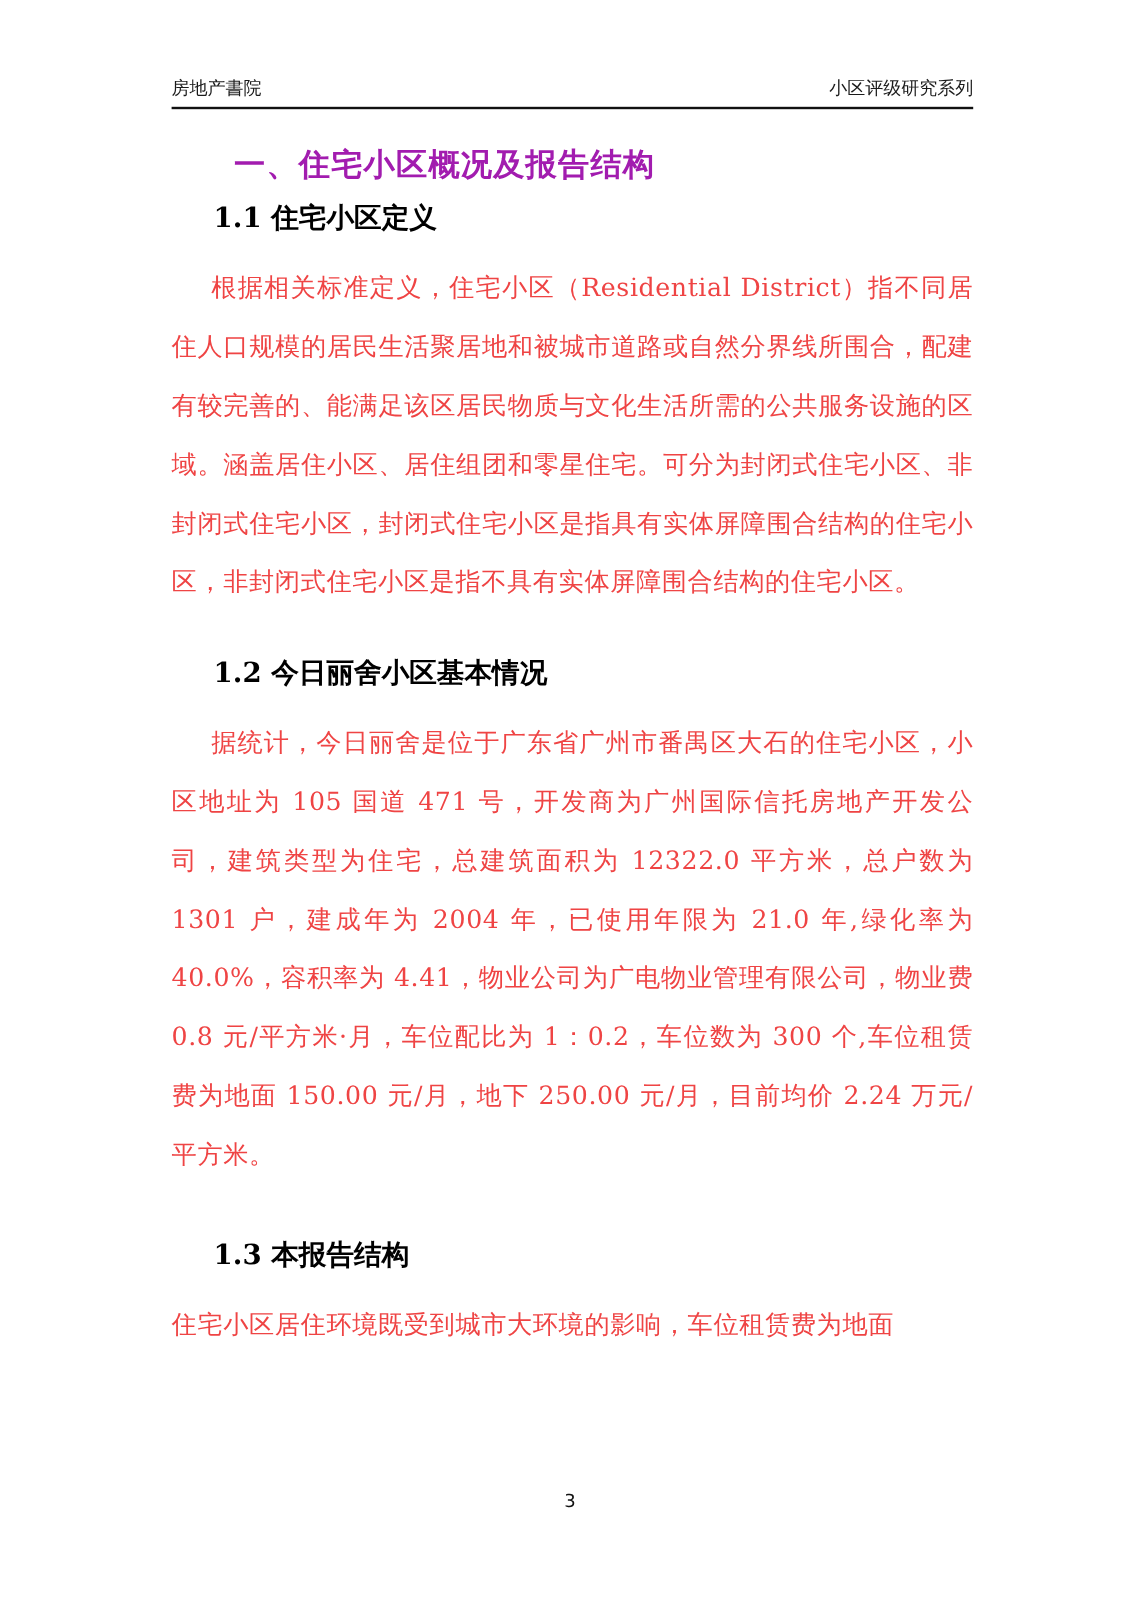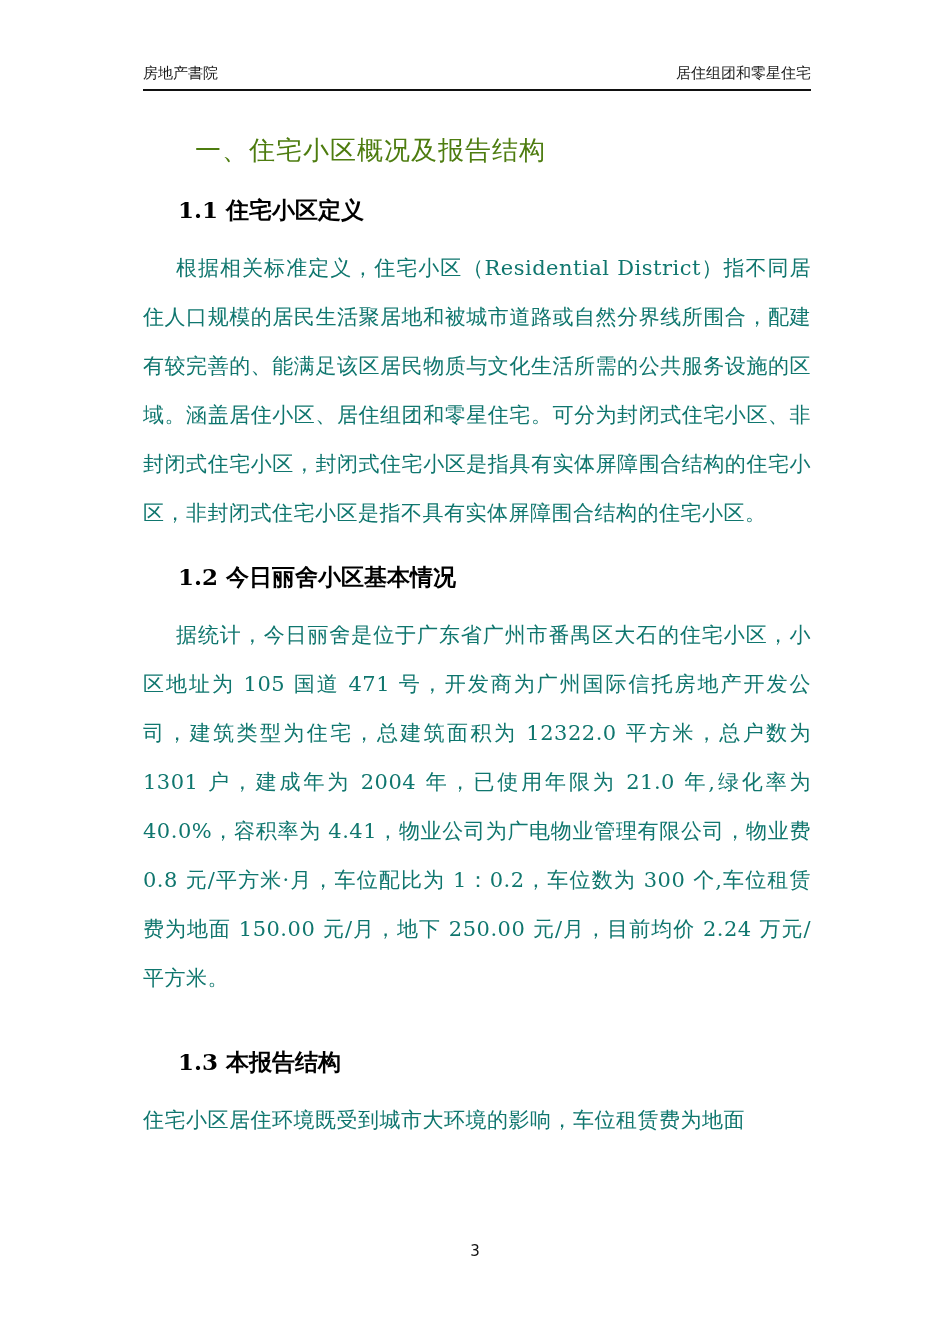--- a/index.html
+++ b/index.html
@@ -24,45 +24,45 @@
     margin-top: 64px;
     display: flex;
     justify-content: space-between;
     font-family: "DejaVu Sans", "Liberation Sans", sans-serif;
     font-size: 15px;
     color: #1a1a1a;
     border-bottom: 2px solid #111111;
     padding-bottom: 6px;
   }
   .chapter-title {
-    margin-top: 42px;
+    margin-top: 30px;
     padding-left: 52px;
     font-size: 26px;
     line-height: 34px;
-    font-weight: normal;
+    font-weight: bold;
     letter-spacing: 1px;
-    color: #4d7c0f;
+    color: #a21caf;
   }
   .section-heading {
     padding-left: 35px;
     font-size: 23px;
     line-height: 30px;
     font-weight: bold;
     color: #000000;
   }
-  .section-heading.h11 { margin-top: 28px; }
-  .section-heading.h12 { margin-top: 24px; }
+  .section-heading.h11 { margin-top: 12px; }
+  .section-heading.h12 { margin-top: 36px; }
   .section-heading.h13 { margin-top: 44px; }
   .para {
     margin-top: 19px;
     font-size: 21px;
     line-height: 49px;
     text-align: justify;
     text-justify: inter-ideograph;
-    color: #0f766e;
+    color: #ef4444;
     letter-spacing: 0.5px;
   }
   .para.indent { text-indent: 33px; }
   .page-footer {
     position: absolute;
     left: 0;
     right: 0;
     top: 1242px;
     text-align: center;
     font-family: "DejaVu Sans", "Liberation Sans", sans-serif;
@@ -71,21 +71,21 @@
   }
 </style>
 </head>
 <body>
 
 <div class="page">
   <div class="content">
 
     <div class="page-header">
       <span>房地产書院</span>
-      <span>居住组团和零星住宅</span>
+      <span>小区评级研究系列</span>
     </div>
 
     <div class="chapter-title">一、住宅小区概况及报告结构</div>
 
     <div class="section-heading h11">1.1 住宅小区定义</div>
     <div class="para indent">根据相关标准定义，住宅小区（Residential District）指不同居住人口规模的居民生活聚居地和被城市道路或自然分界线所围合，配建有较完善的、能满足该区居民物质与文化生活所需的公共服务设施的区域。涵盖居住小区、居住组团和零星住宅。可分为封闭式住宅小区、非封闭式住宅小区，封闭式住宅小区是指具有实体屏障围合结构的住宅小区，非封闭式住宅小区是指不具有实体屏障围合结构的住宅小区。</div>
 
     <div class="section-heading h12">1.2 今日丽舍小区基本情况</div>
     <div class="para indent">据统计，今日丽舍是位于广东省广州市番禺区大石的住宅小区，小区地址为 105 国道 471 号，开发商为广州国际信托房地产开发公司，建筑类型为住宅，总建筑面积为 12322.0 平方米，总户数为 1301 户，建成年为 2004 年，已使用年限为 21.0 年,绿化率为 40.0%，容积率为 4.41，物业公司为广电物业管理有限公司，物业费 0.8 元/平方米·月，车位配比为 1：0.2，车位数为 300 个,车位租赁费为地面 150.00 元/月，地下 250.00 元/月，目前均价 2.24 万元/平方米。</div>
 

